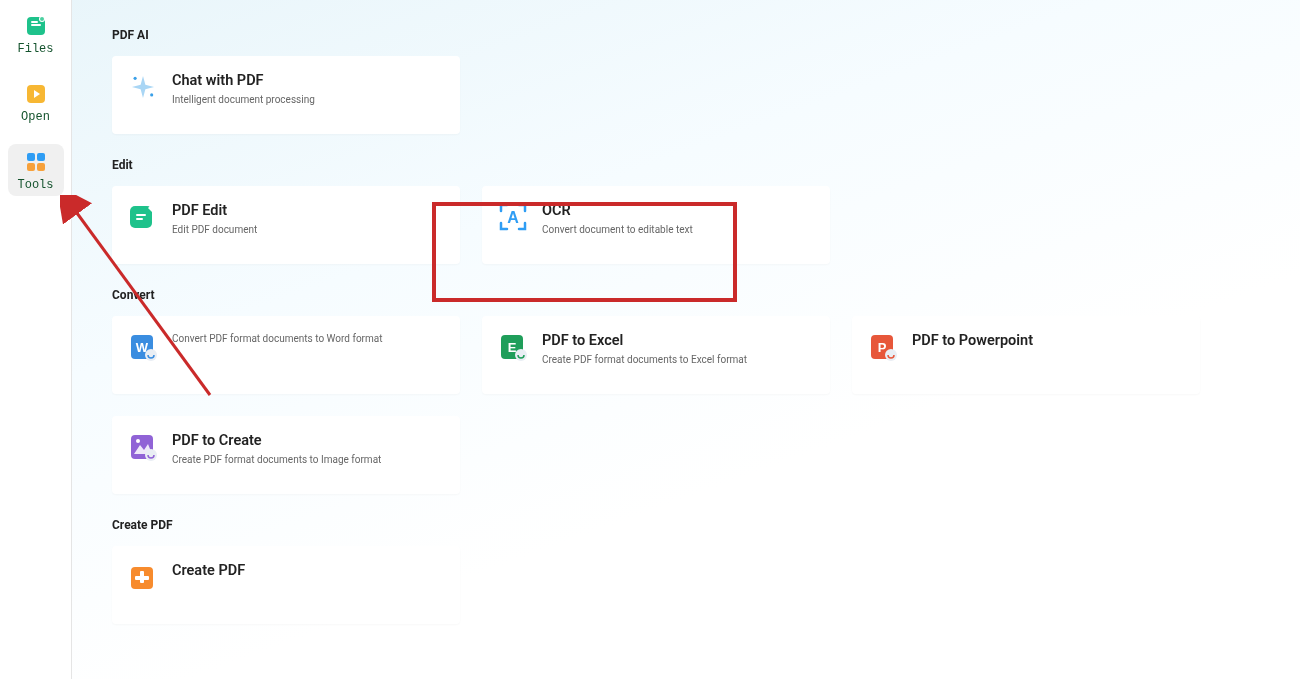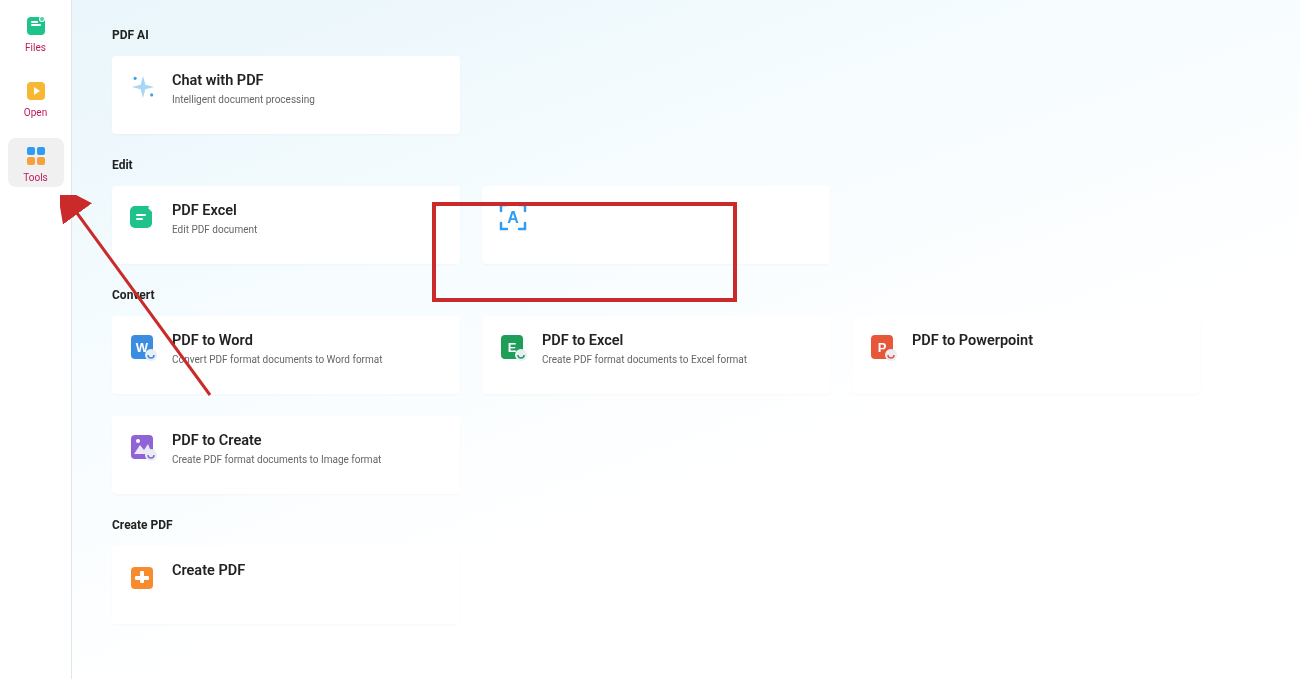--- a/index.html
+++ b/index.html
@@ -35,22 +35,23 @@
   border-radius: 8px;
 }
 .sidebar-item.active {
   background: #f0f0f0;
 }
 .sidebar-item .icon-wrap {
   width: 24px; height: 24px;
   display:flex;align-items:center;justify-content:center;
 }
 .sidebar-item .label {
-  font-size: 10px;
-  color: #be185d;
+  font-size: 12px;
+  color: #14532d;
+  font-family: Liberation Mono, monospace;
 }
 
 .main {
   flex: 1;
   padding: 18px 40px 0 40px;
   overflow-y: auto;
 }
 
 .section-title {
   font-size: 12px;
@@ -163,51 +164,54 @@
     <div class="card">
       <span class="card-icon">
         <svg width="30" height="30" viewBox="0 0 30 30">
           <rect x="2" y="4" width="22" height="22" rx="5" fill="#1ec28b"></rect>
           <rect x="8" y="12" width="10" height="2" rx="1" fill="#fff"></rect>
           <rect x="8" y="16" width="7" height="2" rx="1" fill="#fff"></rect>
           <path d="M20 6 L26 0 L30 4 L24 10 Z" fill="#fff" stroke="#1ec28b" stroke-width="0"></path>
         </svg>
       </span>
       <div class="card-text">
-        <div class="card-title">PDF Excel</div>
+        <div class="card-title">PDF Edit</div>
         <div class="card-desc">Edit PDF document</div>
       </div>
     </div>
 
     <div class="card" id="ocr-card">
       <span class="card-icon">
         <svg width="30" height="30" viewBox="0 0 30 30">
           <path d="M3 9 L3 3 L9 3" fill="none" stroke="#2f9df4" stroke-width="2.5" stroke-linecap="round"></path>
           <path d="M21 3 L27 3 L27 9" fill="none" stroke="#2f9df4" stroke-width="2.5" stroke-linecap="round"></path>
           <path d="M27 21 L27 27 L21 27" fill="none" stroke="#2f9df4" stroke-width="2.5" stroke-linecap="round"></path>
           <path d="M9 27 L3 27 L3 21" fill="none" stroke="#2f9df4" stroke-width="2.5" stroke-linecap="round"></path>
           <text x="15" y="21" text-anchor="middle" font-size="16" font-weight="700" fill="#2f9df4" font-family="Arial">A</text>
         </svg>
       </span>
+      <div class="card-text">
+        <div class="card-title">OCR</div>
+        <div class="card-desc">Convert document to editable text</div>
+      </div>
     </div>
   </div>
 
   <div class="section-title">Convert</div>
   <div class="card-row">
     <div class="card">
       <span class="card-icon">
         <svg width="30" height="30" viewBox="0 0 30 30">
           <rect x="3" y="3" width="22" height="24" rx="4" fill="#3a8de0"></rect>
           <text x="14" y="20" text-anchor="middle" font-size="13" font-weight="700" fill="#fff" font-family="Arial">W</text>
           <circle cx="23" cy="23" r="6" fill="#e9eef4"></circle>
           <path d="M20 23 A3 3 0 1 0 26 23" fill="none" stroke="#3a8de0" stroke-width="1.5"></path>
         </svg>
       </span>
       <div class="card-text">
-        <div class="card-title">PDF to Word</div>
         <div class="card-desc">Convert PDF format documents to Word format</div>
       </div>
     </div>
 
     <div class="card">
       <span class="card-icon">
         <svg width="30" height="30" viewBox="0 0 30 30">
           <rect x="3" y="3" width="22" height="24" rx="4" fill="#1f9e5a"></rect>
           <text x="14" y="20" text-anchor="middle" font-size="13" font-weight="700" fill="#fff" font-family="Arial">E</text>
           <circle cx="23" cy="23" r="6" fill="#e9eef4"></circle>

